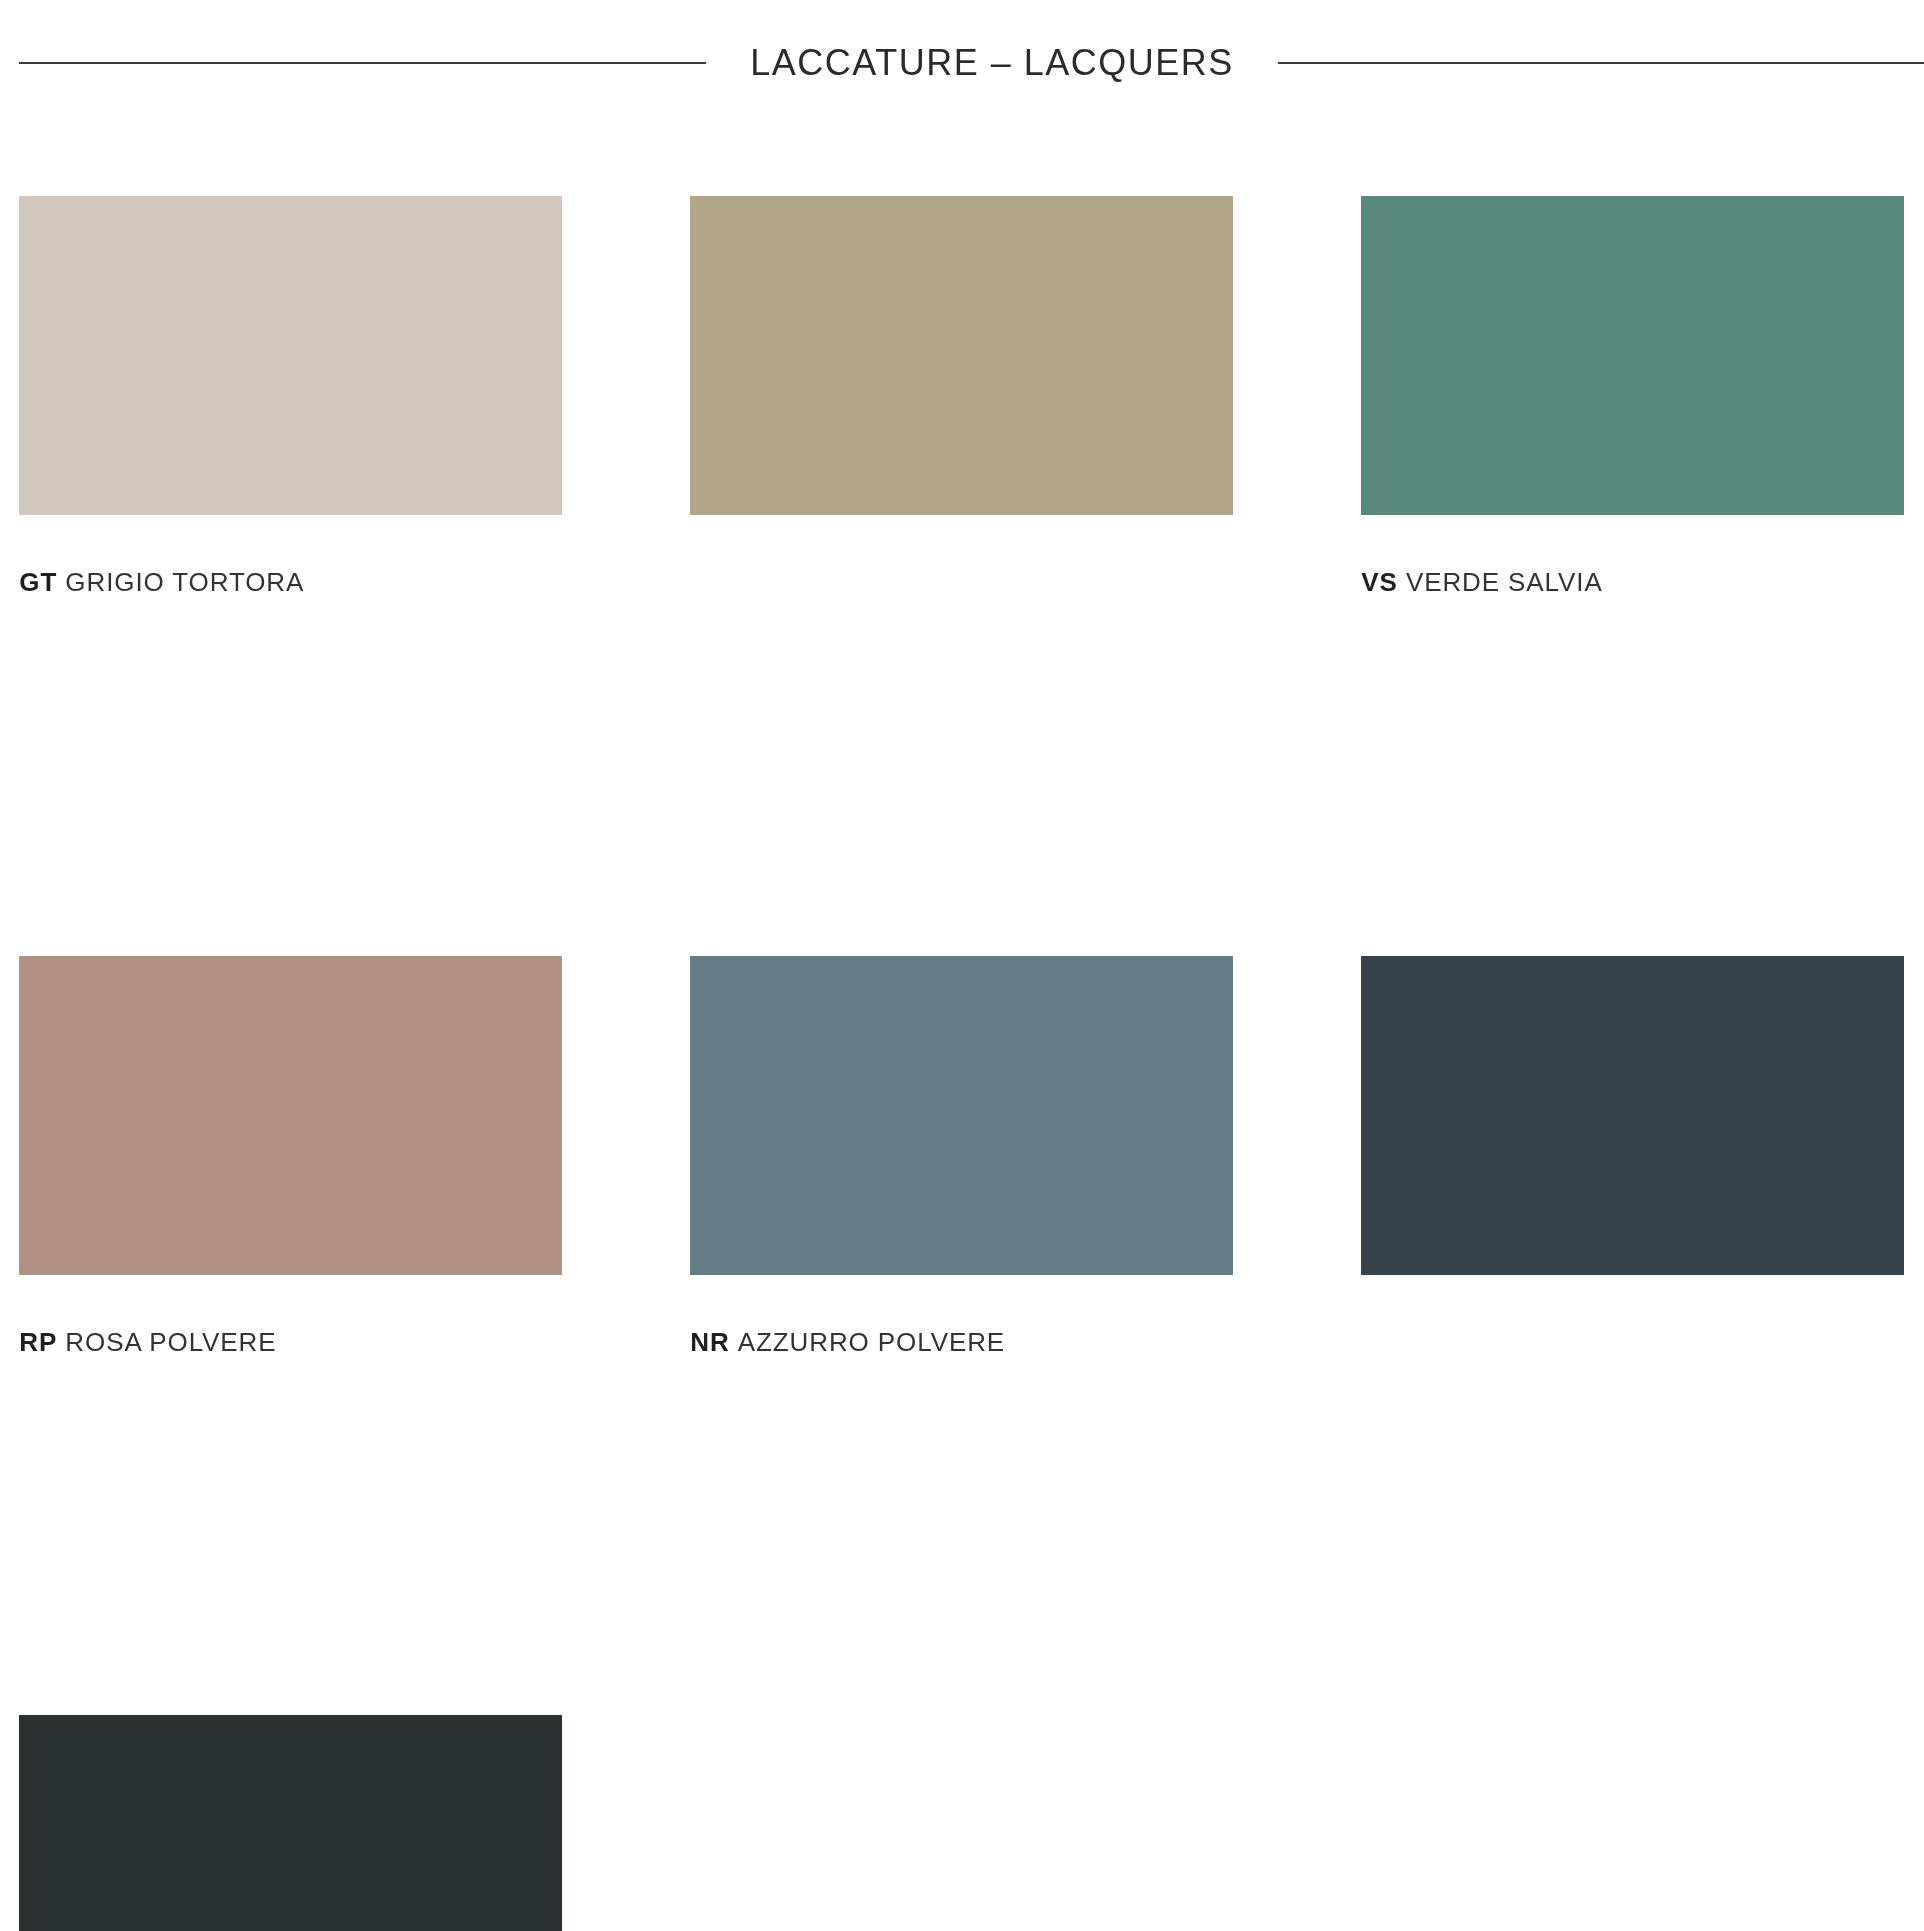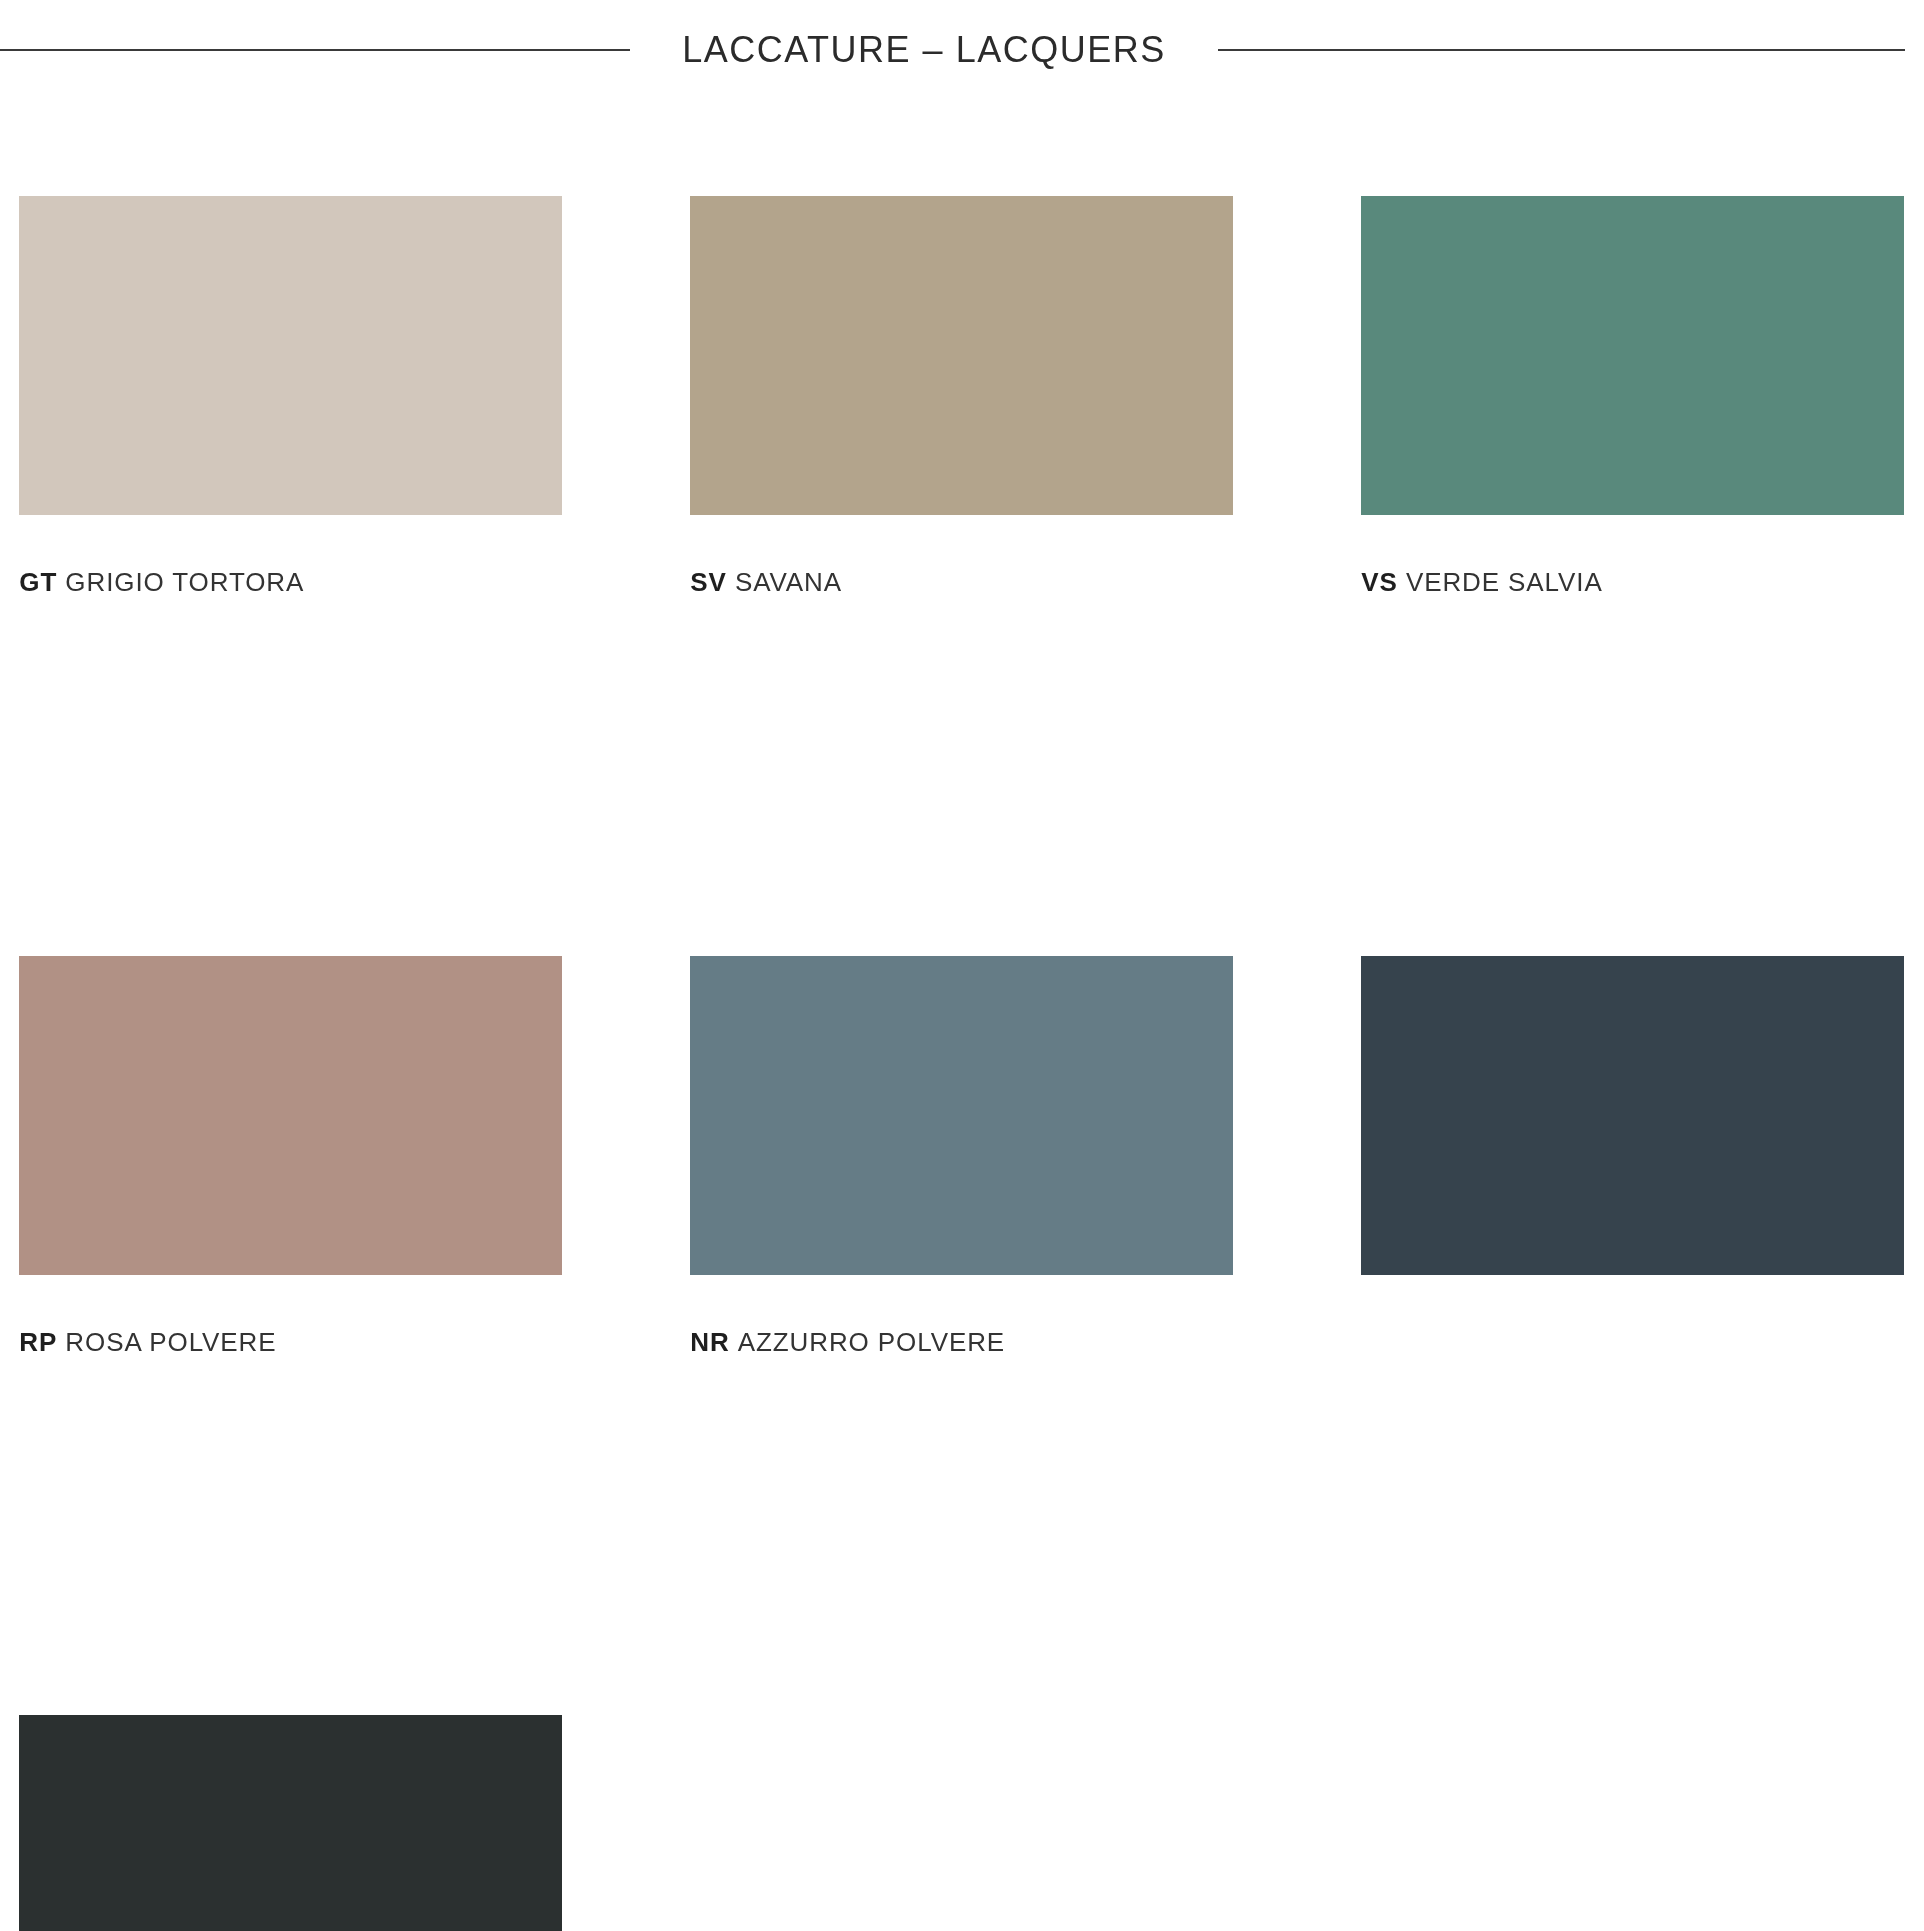--- a/index.html
+++ b/index.html
@@ -19,28 +19,28 @@
   .page {
     position: relative;
     width: 1924px;
     height: 1931px;
     background: #ffffff;
   }
 
   
   .header {
     position: absolute;
-    top: 21px;
+    top: 34px;
     left: 0;
     width: 1924px;
     height: 58px;
     display: flex;
     align-items: center;
-    justify-content: flex-end;
-    gap: 8px;
+    justify-content: space-between;
+    gap: 0;
   }
 
   .header-rule {
     height: 1.9px;
     background: #3a3a3a;
     flex: 0 0 auto;
   }
 
   .header-rule.left  { width: 687px; margin-right: 44px; margin-left: 19.3px; }
   .header-rule.right { width: 687px; margin-left: 44px;  margin-right: 19.3px; }
@@ -114,23 +114,20 @@
 
     <div class="swatch-cell">
       <div class="swatch-chip" style="background-color: rgb(210, 199, 188);"></div>
       <div class="swatch-label">
         <span class="swatch-code">GT</span><span>&nbsp;</span><span class="swatch-name">GRIGIO TORTORA</span>
       </div>
     </div>
 
     <div class="swatch-cell">
       <div class="swatch-chip" style="background-color: rgb(179, 164, 140);"></div>
-      <div class="swatch-label">
-        <span class="swatch-code">SV</span><span>&nbsp;</span><span class="swatch-name">SAVANA</span>
-      </div>
     </div>
 
 
     <div class="swatch-cell">
       <div class="swatch-chip" style="background-color: rgb(89, 137, 124);"></div>
       <div class="swatch-label">
         <span class="swatch-code">VS</span><span>&nbsp;</span><span class="swatch-name">VERDE SALVIA</span>
       </div>
     </div>
 

